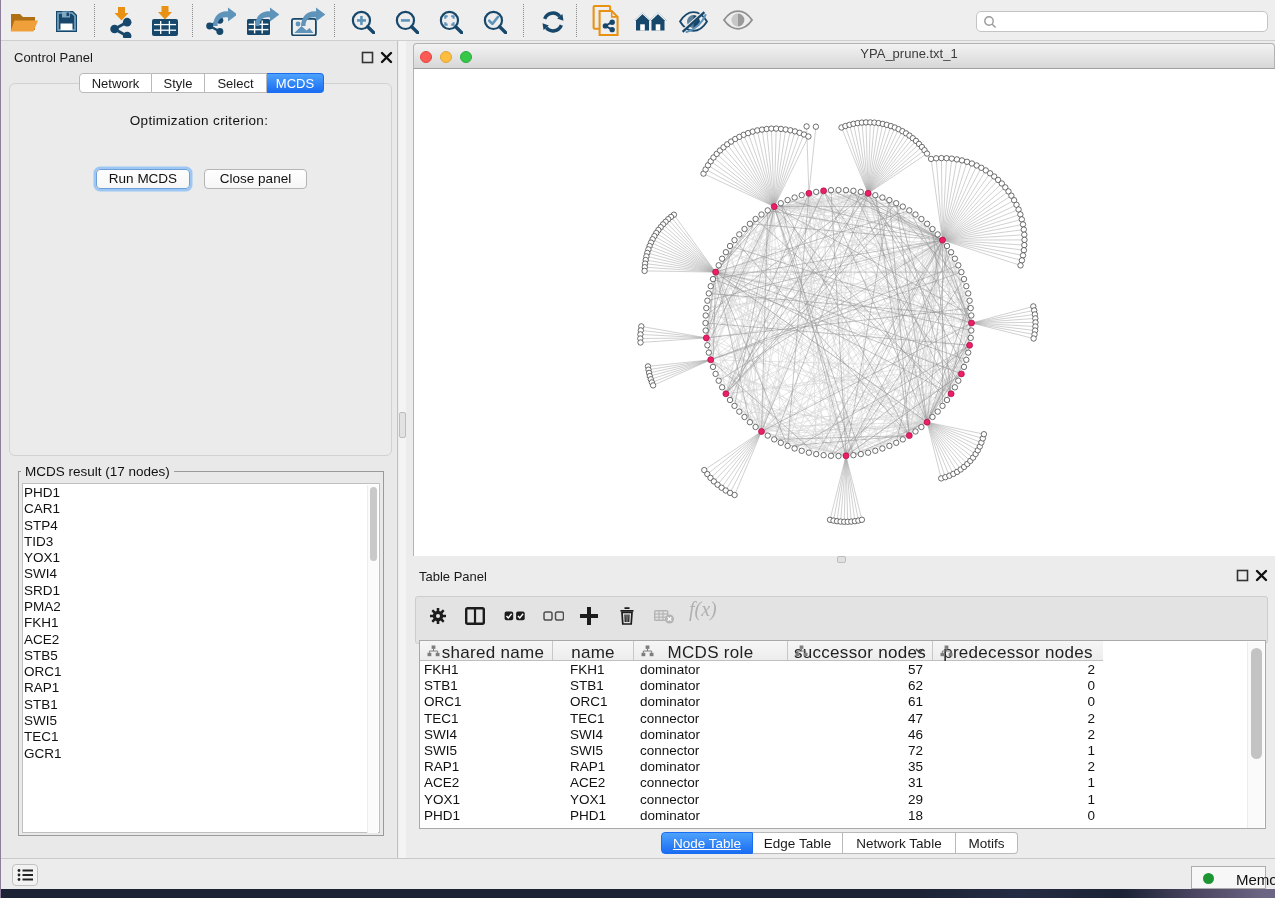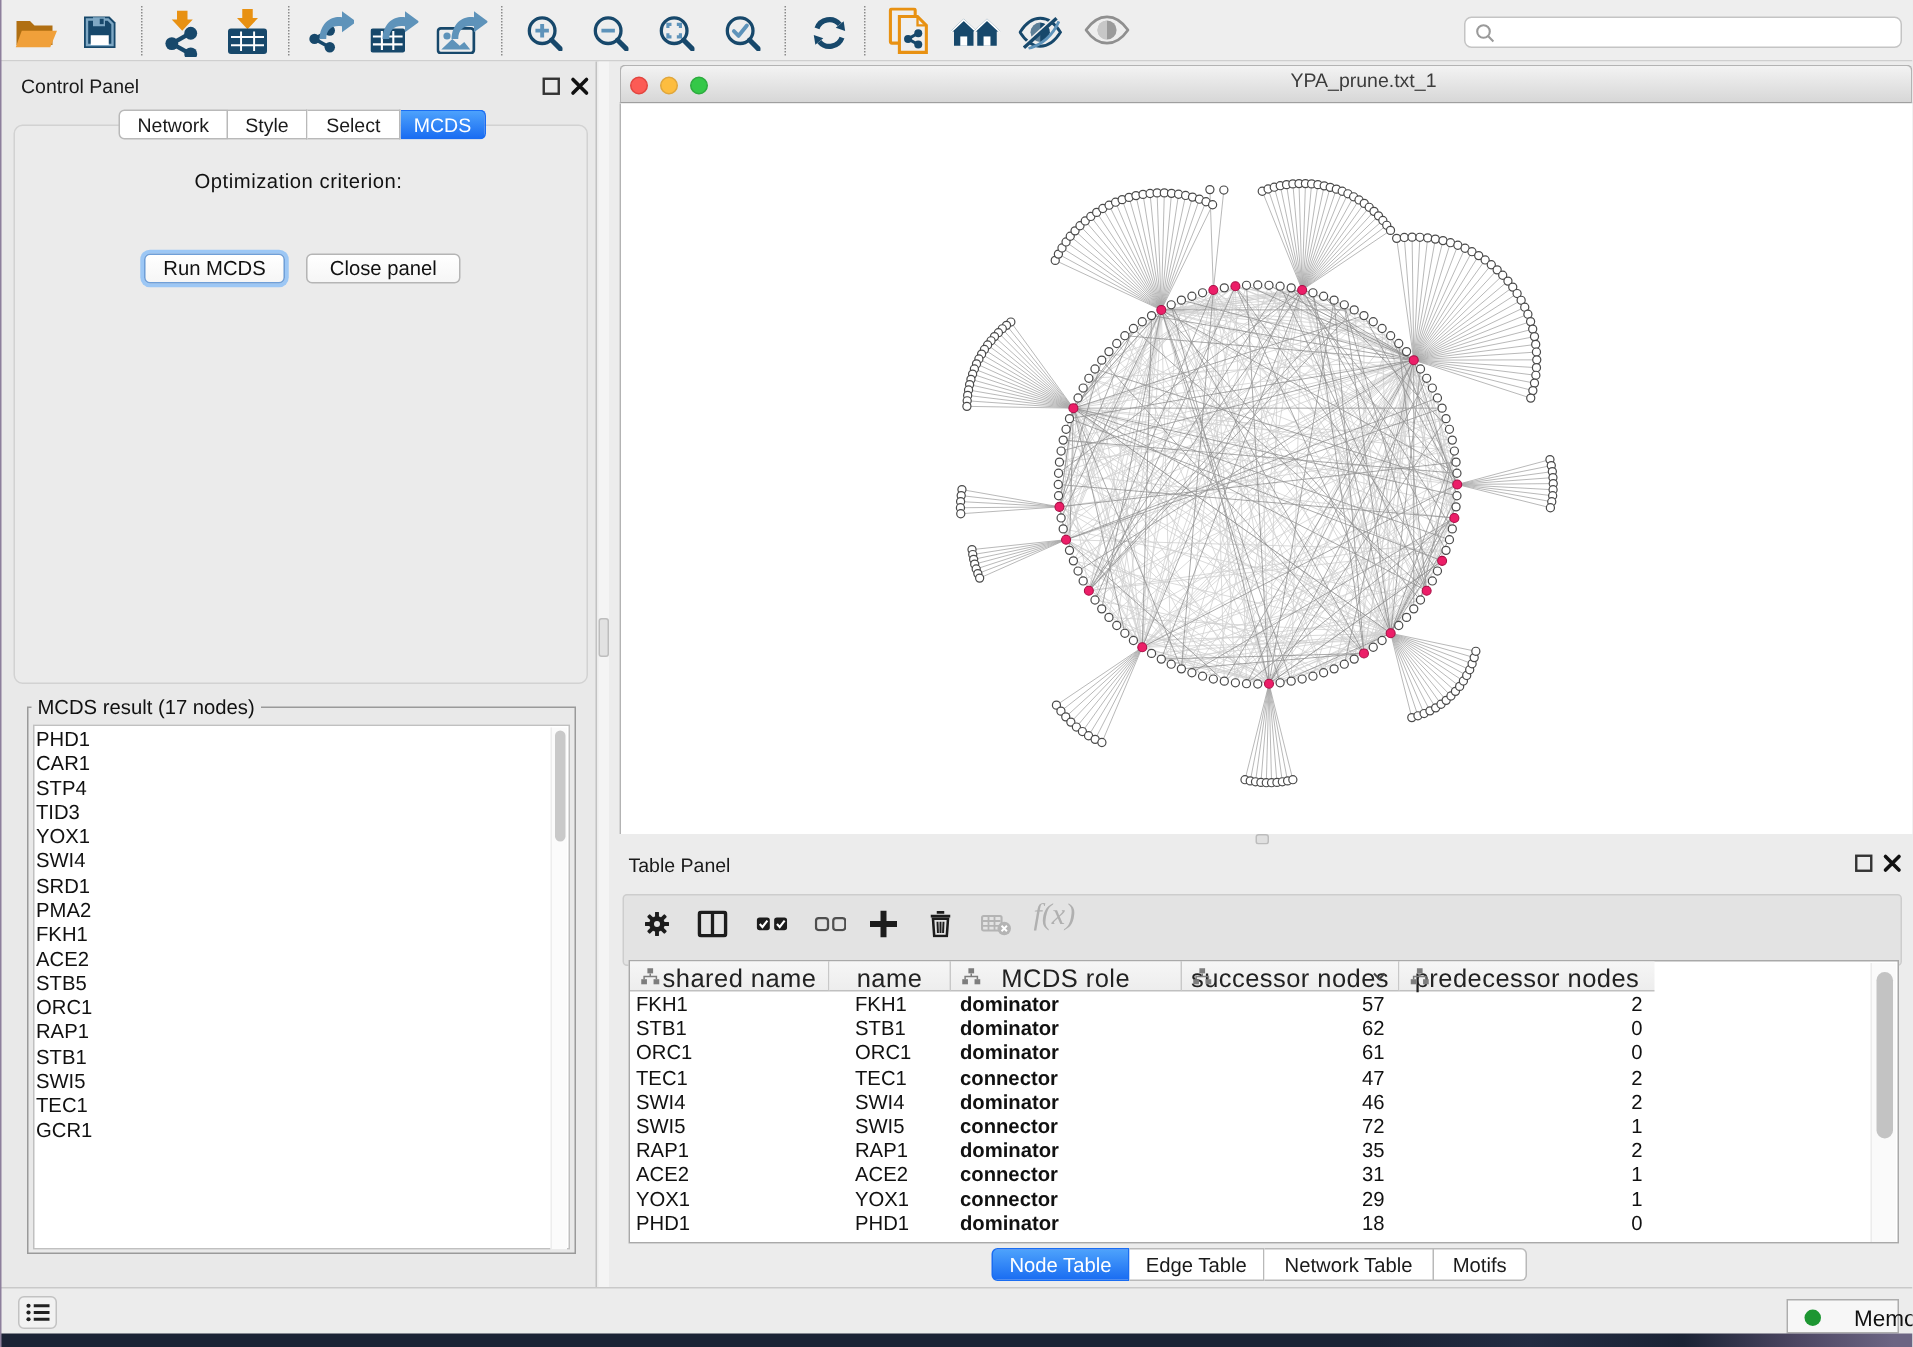--- a/index.html
+++ b/index.html
@@ -53,28 +53,28 @@
 #tpanel { left:406px; top:563px; width:869px; height:295px; background:#ececec; }
 #tp-title { position:absolute; left:13px; top:6px; font-size:13px; color:#1a1a1a; }
 #tp-toolbar { position:absolute; left:9px; top:33px; width:853px; height:48px; background:#e3e3e3; border:1px solid #cdcdcd; border-radius:3px; }
 #tablebox { position:absolute; left:13px; top:77px; width:847px; height:189px; background:#ffffff; border:1px solid #a9a9a9; }
 #thead { position:absolute; left:0; top:0; width:697px; height:20px; display:flex; font-size:17px; color:#222; }
 .th { background:linear-gradient(#f6f6f6,#ededed); border-right:1px solid #c8c8c8; border-bottom:1px solid #c0c0c0; position:relative; height:20px; text-align:center; padding-top:2px; letter-spacing:0.3px; }
 .th svg.colicon { position:absolute; left:7px; top:4px; }
 #tbody { position:absolute; left:0; top:21px; width:830px; font-size:13.5px; color:#111; }
 .tr { height:16.2px; position:relative; line-height:16.2px; }
 .td1 { position:absolute; left:4px; } .td2 { position:absolute; left:150px; }
-.td3 { position:absolute; left:220px;font-weight:bold; }
+.td3 { position:absolute; left:220px; }
 .td4 { position:absolute; left:355px; width:148px; text-align:right; }
 .td5 { position:absolute; left:525px; width:150px; text-align:right; }
 #tscroll { position:absolute; right:1px; top:1px; width:17px; height:186px; background:#fafafa; border-left:1px solid #ececec; }
 #tthumb { position:absolute; left:3px; top:6px; width:11px; height:111px; background:#c3c3c3; border-radius:6px; }
 #tp-tabs { position:absolute; left:255px; top:269px; height:22px; display:flex; font-size:13.5px; }
 .btab { background:#ffffff; border:1px solid #b9b9b9; border-left:none; text-align:center; color:#1a1a1a; height:22px; padding-top:3px; }
-.btab:first-child { border-left:1px solid #b9b9b9; border-radius:4px 0 0 4px; }
+.btab:first-child { border-left:1px solid #b9b9b9; border-radius:4px 0 0 4px;text-decoration:underline; }
 .btab:last-child { border-radius:0 4px 4px 0; }
 .btab.sel { background:linear-gradient(#4da2fc,#1a6df2); color:#ffffff; border-color:#1a6df2; }
 
 
 #statusbar { left:0; top:858px; width:1275px; height:31px; background:#ececec; border-top:1px solid #c9c9c9; }
 #menu-btn { position:absolute; left:12px; top:5px; width:26px; height:22px; background:#f2f2f2; border:1px solid #c2c2c2; border-radius:4px; }
 #mem-btn { position:absolute; left:1191px; top:7px; width:75px; height:23px; background:#f7f7f7; border:1px solid #adadad; font-size:12.5px; color:#111; }
 #mem-dot { position:absolute; left:11px; top:6px; width:11px; height:11px; border-radius:50%; background:#1d9632; }
 #mem-txt { position:absolute; left:44px; top:4px; font-size:15px; }
 #wall { left:0; top:889px; width:1275px; height:9px; background:linear-gradient(90deg,#1b2335 0%,#1b2335 72%,#232c42 80%,#1b2335 88%,#4d4763 94%,#6c6583 99%); }

